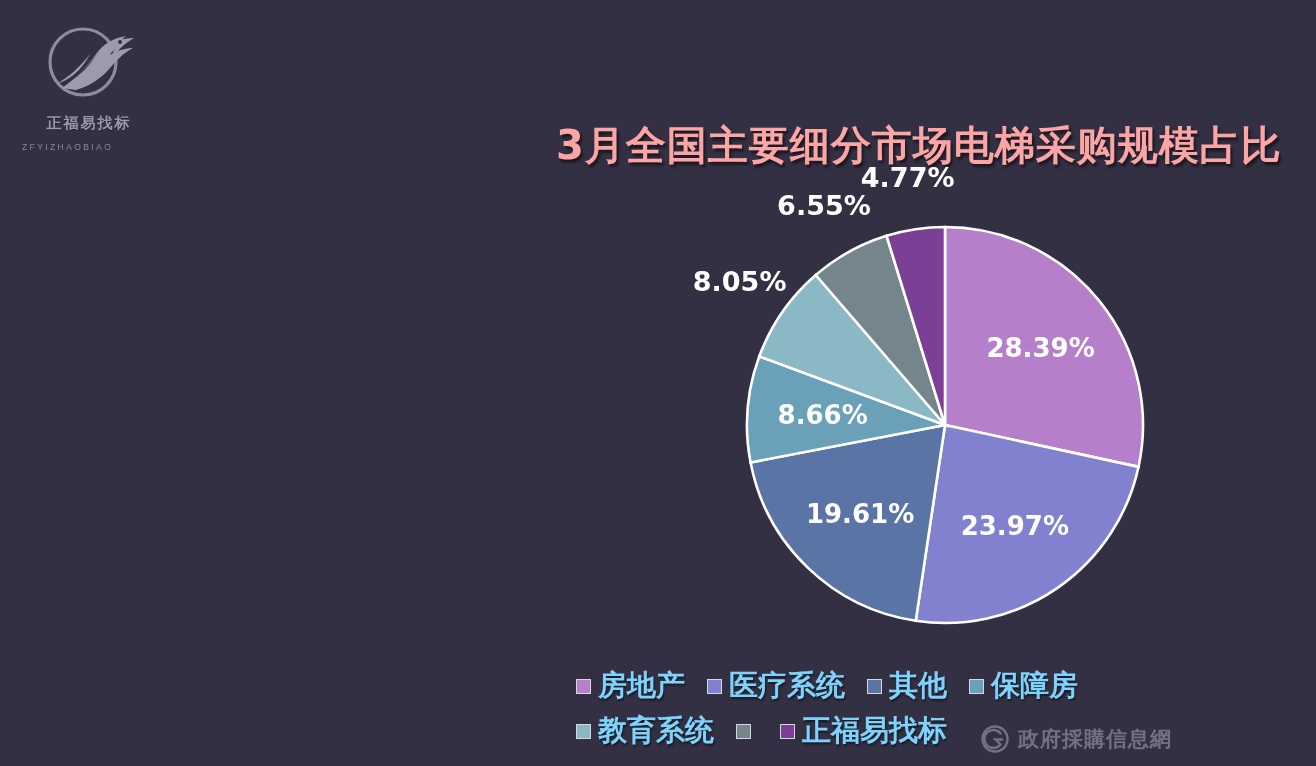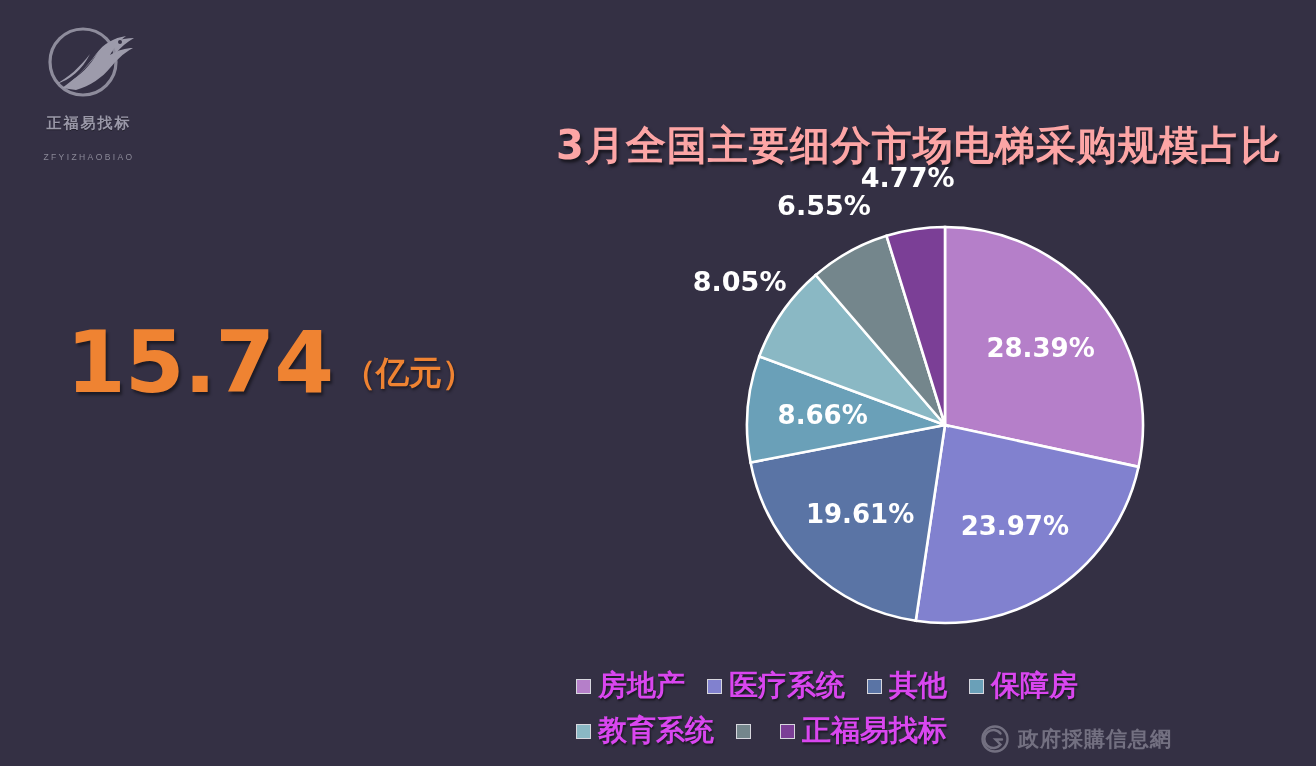--- a/index.html
+++ b/index.html
@@ -14,22 +14,22 @@
   
   .logo-block { position:absolute; left:22px; top:22px; width:160px; height:130px; }
   .logo-mark { width:110px; height:86px; margin-left:12px; }
   .logo-cn {
     margin-top:2px; text-align:center; width:134px; margin-left:0px;
     color:#9a98a8; font-size:15px; letter-spacing:2px;
     font-family:"DejaVu Sans", sans-serif; font-weight:600;
     text-shadow:0 1px 0 rgba(0,0,0,.35);
   }
   .logo-en {
-    text-align:center; width:134px; color:#8b8998;
-    font-size:8.5px; letter-spacing:2.4px; margin-top:19px;
+    width:134px; color:#8b8998;
+    font-size:8.5px; letter-spacing:2.4px; margin-top:9px;
     font-family:"Liberation Sans", sans-serif;
   }
 
   
   .stat-row { position:absolute; left:66px; top:323px; display:flex; align-items:flex-end; }
   .stat-value {
     font-size:86px; font-weight:bold; color:#ef8332; line-height:.92;
     font-family:"DejaVu Sans", sans-serif; letter-spacing:-1px;
     text-shadow:2px 3px 3px rgba(0,0,0,.45);
   }
@@ -67,21 +67,21 @@
   .legend {
     position:absolute; left:576px; top:666px; width:620px;
   }
   .legend-row { display:flex; align-items:center; margin-bottom:5px; }
   .legend-item { display:flex; align-items:center; margin-right:22px; }
   .legend-swatch {
     width:15px; height:15px; border:1px solid #d7d7de; margin-right:7px;
     flex:0 0 auto;
   }
   .legend-text {
-    color:#d946ef; font-size:29px; font-weight:bold;
+    color:#7dd3fc; font-size:29px; font-weight:bold;
     font-family:"DejaVu Sans", sans-serif; white-space:nowrap;
     text-shadow:1px 2px 2px rgba(0,0,0,.5);
   }
 
   
   .watermark {
     position:absolute; right:12px; bottom:12px;
     display:flex; align-items:center; opacity:.55;
   }
   .wm-mark { width:30px; height:30px; margin-right:8px; }
@@ -102,24 +102,20 @@
                C84 28 92 26 99 26 C88 32 82 39 76 46 C69 55 56 64 42 68 Z" fill="#9d9bab"></path>
       <path d="M34 60 C46 52 56 42 64 30 C56 44 46 54 34 60 Z" fill="#343044"></path>
       <path d="M22 62 C34 56 46 45 56 32 C48 48 36 58 22 62 Z" fill="#9d9bab"></path>
       <path d="M78 20 C86 17 94 16 100 16 C93 20 87 25 82 31 Z" fill="#9d9bab"></path>
       <circle cx="86" cy="20" r="2" fill="#343044"></circle>
     </svg>
     <div class="logo-cn">正福易找标</div>
     <div class="logo-en">ZFYIZHAOBIAO</div>
   </div>
 
-  <div class="stat-row">
-    <div class="stat-value">15.74</div>
-    <div class="stat-unit">（亿元）</div>
-  </div>
 
   <div class="chart-title">3月全国主要细分市场电梯采购规模占比</div>
 
   <div class="pie-wrap">
     <svg class="pie-svg" viewBox="0 0 520 460">
       <g id="pie-slices">
           <path d="M 245 240 L 245 42 A 198 198 0 0 1 438.525425452749 281.855820423598 Z" fill="#b57fc9" stroke="#ffffff" stroke-width="2.6"></path>
           <path d="M 245 240 L 438.525425452749 281.855820423598 A 198 198 0 0 1 215.74740784151683 435.8271836390685 Z" fill="#8181cf" stroke="#ffffff" stroke-width="2.6"></path>
           <path d="M 245 240 L 215.74740784151683 435.8271836390685 A 198 198 0 0 1 50.57740451684228 277.46804459259135 Z" fill="#5a74a5" stroke="#ffffff" stroke-width="2.6"></path>
           <path d="M 245 240 L 50.57740451684228 277.46804459259135 A 198 198 0 0 1 59.259654358290675 171.41046726432415 Z" fill="#6aa0b8" stroke="#ffffff" stroke-width="2.6"></path>

